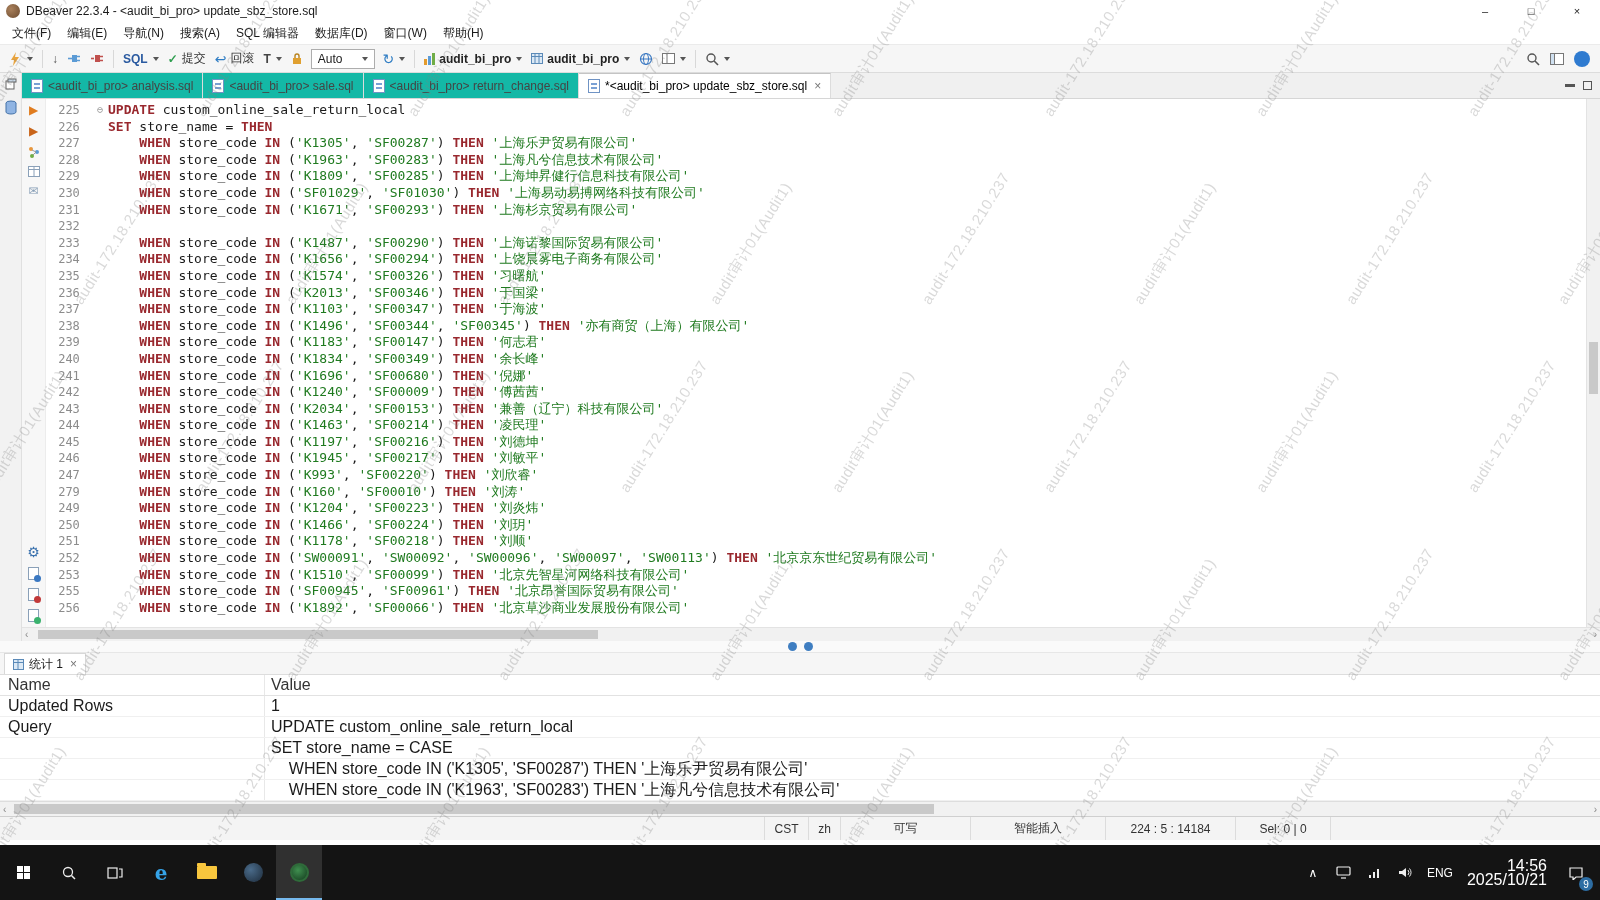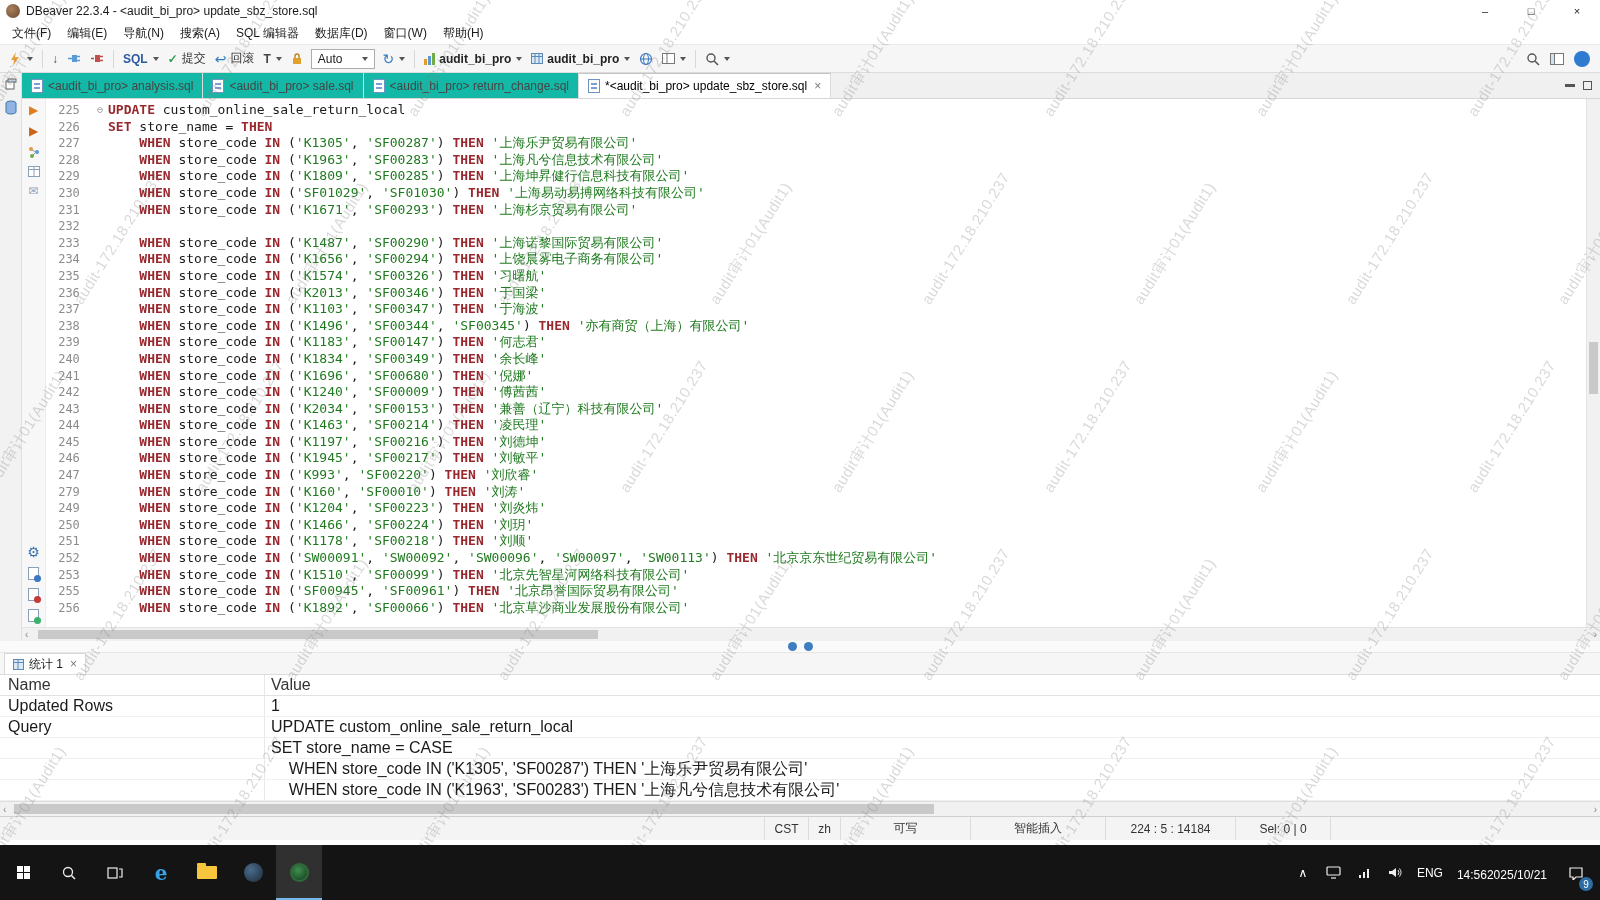--- a/index.html
+++ b/index.html
@@ -91,21 +91,21 @@
 .winlogo{display:grid;grid-template-columns:6px 6px;grid-template-rows:6px 6px;gap:1px}
 .winlogo i{display:block;background:#fff}
 .e-icon{color:#35a3e8;font-size:20px;font-weight:bold;font-family:"DejaVu Serif",serif;line-height:20px}
 .folder{width:20px;height:13px;background:#f8c63d;border-radius:1px;position:relative;display:inline-block}
 .folder::before{content:"";position:absolute;left:0;top:-3px;width:9px;height:3px;background:#f8c63d;border-radius:1px 1px 0 0}
 .appc{width:19px;height:19px;border-radius:50%;display:inline-block}
 .c1{background:radial-gradient(circle at 35% 35%,#4a6b8a,#1d2b3a)}
 .c2{background:radial-gradient(circle at 40% 35%,#3f8f4f,#143a1e);border:2px solid #2f6b3a}
 .tb-right{margin-left:auto;display:flex;align-items:stretch;gap:1px;padding-right:4px}
 .tb-small{width:30px;display:flex;align-items:center;justify-content:center;font-size:12px}
-.clock{display:flex;flex-direction:row;align-items:flex-end;justify-content:center;font-size:12px;line-height:14px;padding:18px 8px}
+.clock{display:flex;flex-direction:column;align-items:flex-end;justify-content:center;font-size:16px;line-height:14px;padding:18px 8px}
 .notif{position:relative;width:40px}
 .badge{position:absolute;right:3px;bottom:9px;min-width:14px;height:14px;border-radius:7px;background:#2d6da3;color:#fff;font-size:10px;display:flex;align-items:center;justify-content:center;padding:0 2px}
 
 .sqlfile-icon{width:12px;height:14px;background:#fff;border:1px solid #6f93c4;position:relative;flex:none;display:inline-block}
 .sqlfile-icon::before{content:"";position:absolute;left:2px;top:3px;right:2px;height:2px;background:#7aa1d4;box-shadow:0 4px 0 #7aa1d4}
 
 .watermark-layer{position:absolute;left:0;top:0;width:1600px;height:845px;overflow:hidden;pointer-events:none;z-index:40}
 .wm{position:absolute;transform:rotate(-58deg);transform-origin:left top;color:rgba(130,130,130,.30);font-size:15px;white-space:nowrap;letter-spacing:.5px}
 </style>
 </head>

